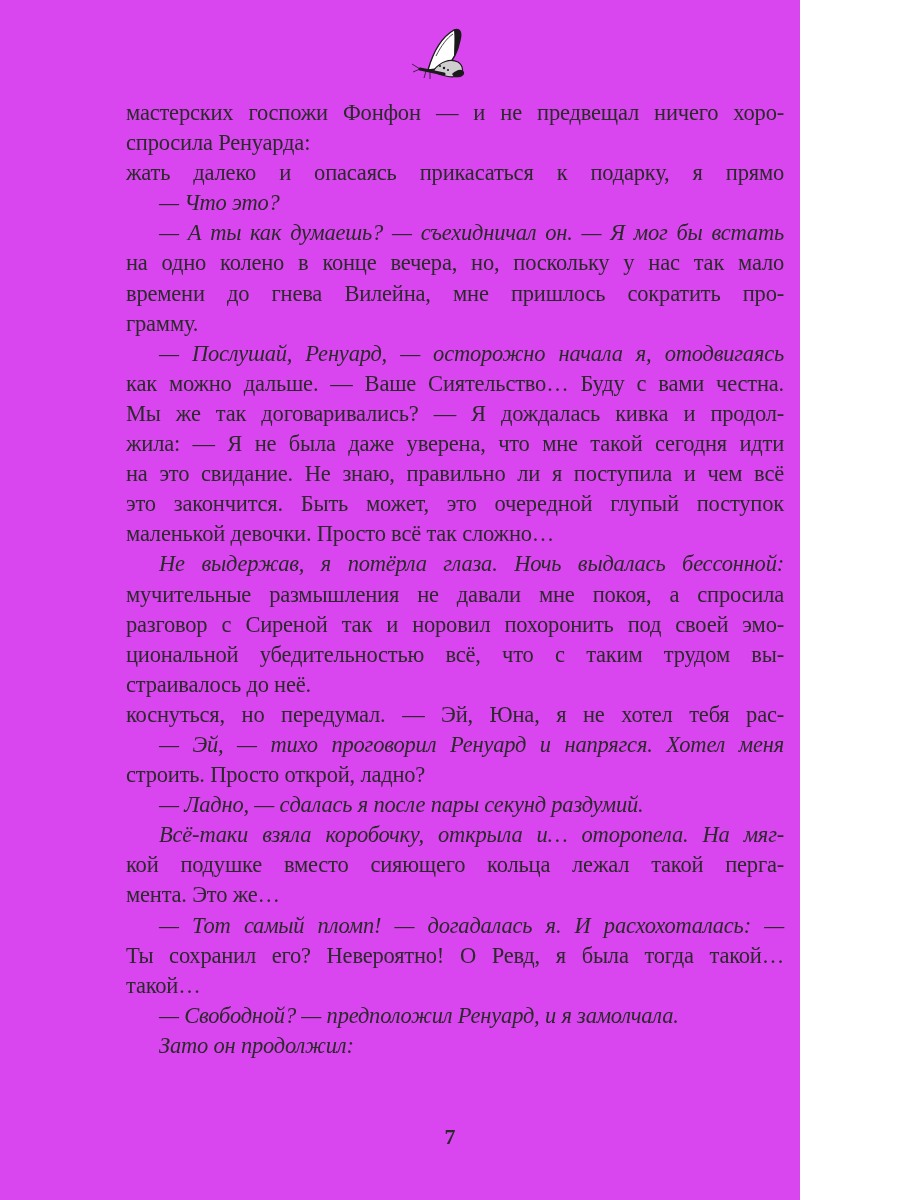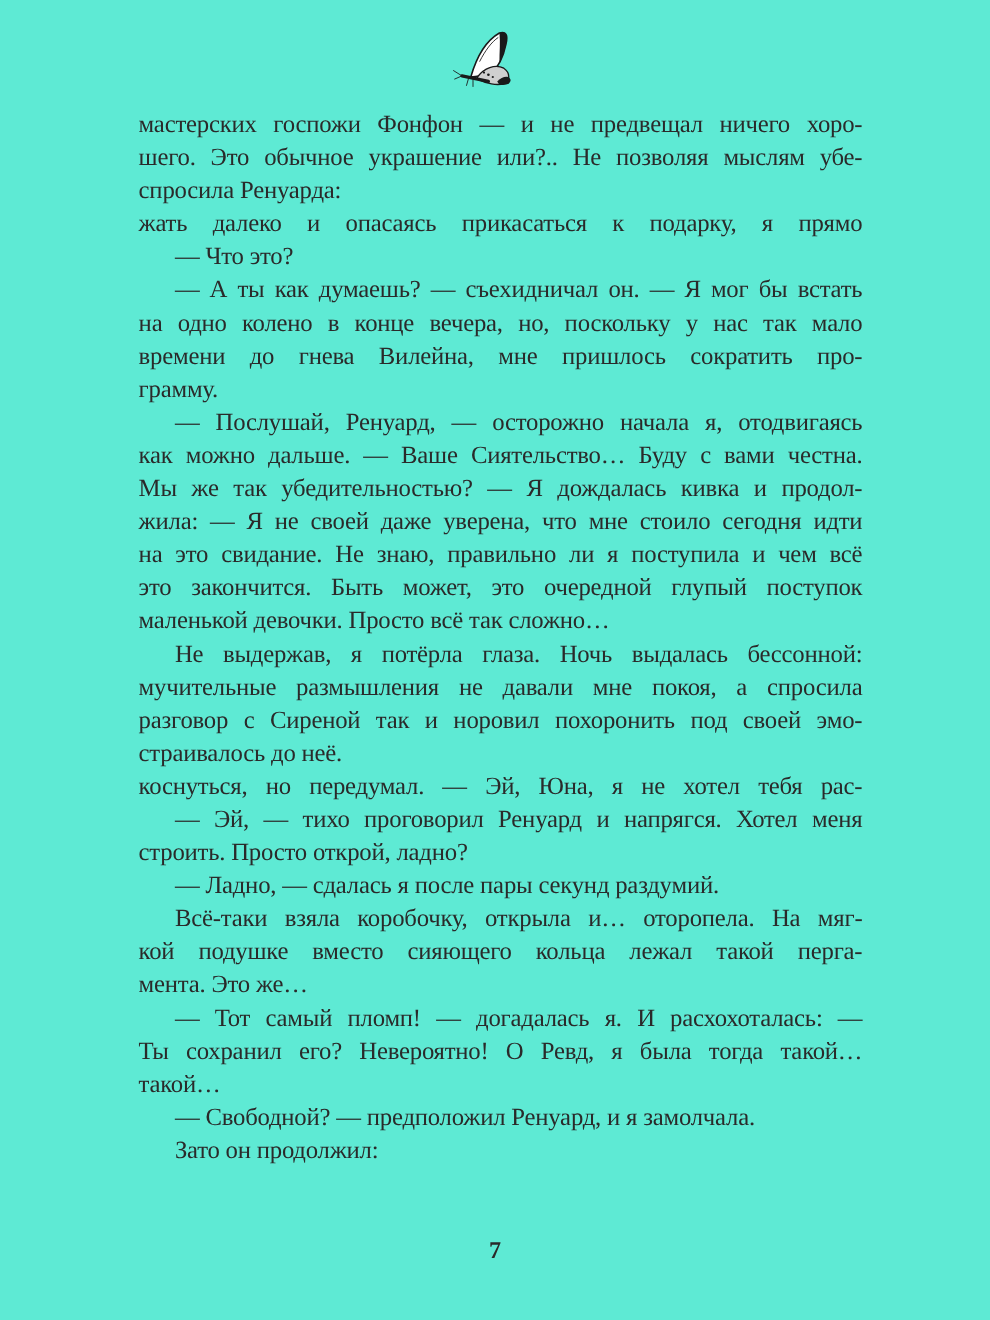--- a/index.html
+++ b/index.html
@@ -9,23 +9,23 @@
   }
   body {
     width: 900px;
     height: 1200px;
     position: relative;
     overflow: hidden;
   }
   .page {
     position: absolute;
     left: 0; top: 0;
-    width: 900px;
+    width: 800px;
     height: 1200px;
-    background: #5eead4;
+    background: #d946ef;
   }
   .ornament {
     position: absolute;
     left: 410px;
     top: 26px;
     width: 60px;
     height: 58px;
   }
   .text-block {
     position: absolute;
@@ -40,20 +40,21 @@
     display: block;
     height: 30.1px;
     line-height: 30px;
     white-space: nowrap;
     text-align: justify;
     text-align-last: justify;
     letter-spacing: -0.2px;
   }
   .line.indent {
     padding-left: 33px;
+    font-style: italic;
   }
   .line.last {
     text-align-last: left;
   }
   .page-number {
     position: absolute;
     left: 0;
     width: 900px;
     top: 1124px;
     text-align: center;
@@ -85,38 +86,38 @@
 
       <path d="M10 43 L 2 38" stroke="#1a1a1a" stroke-width="0.8"></path>
       <path d="M10 43 L 3 46" stroke="#1a1a1a" stroke-width="0.8"></path>
       <path d="M16 45 L 14 52" stroke="#1a1a1a" stroke-width="0.8"></path>
       <path d="M20 46 L 20 53" stroke="#1a1a1a" stroke-width="0.8"></path>
     </svg>
   </div>
 
   <div class="text-block">
     <span class="line">мастерских госпожи Фонфон — и не предвещал ничего хоро-</span>
-    <span class="line">шего. Это обычное украшение или?.. Не позволяя мыслям убе-</span>
     <span class="line last">спросила Ренуарда:</span>
     <span class="line">жать далеко и опасаясь прикасаться к подарку, я прямо</span>
     <span class="line indent last">— Что это?</span>
     <span class="line indent">— А ты как думаешь? — съехидничал он. — Я мог бы встать</span>
     <span class="line">на одно колено в конце вечера, но, поскольку у нас так мало</span>
     <span class="line">времени до гнева Вилейна, мне пришлось сократить про-</span>
     <span class="line last">грамму.</span>
     <span class="line indent">— Послушай, Ренуард, — осторожно начала я, отодвигаясь</span>
     <span class="line">как можно дальше. — Ваше Сиятельство… Буду с вами честна.</span>
-    <span class="line">Мы же так убедительностью? — Я дождалась кивка и продол-</span>
-    <span class="line">жила: — Я не своей даже уверена, что мне стоило сегодня идти</span>
+    <span class="line">Мы же так договаривались? — Я дождалась кивка и продол-</span>
+    <span class="line">жила: — Я не была даже уверена, что мне такой сегодня идти</span>
     <span class="line">на это свидание. Не знаю, правильно ли я поступила и чем всё</span>
     <span class="line">это закончится. Быть может, это очередной глупый поступок</span>
     <span class="line last">маленькой девочки. Просто всё так сложно…</span>
     <span class="line indent">Не выдержав, я потёрла глаза. Ночь выдалась бессонной:</span>
     <span class="line">мучительные размышления не давали мне покоя, а спросила</span>
     <span class="line">разговор с Сиреной так и норовил похоронить под своей эмо-</span>
+    <span class="line">циональной убедительностью всё, что с таким трудом вы-</span>
     <span class="line last">страивалось до неё.</span>
     <span class="line">коснуться, но передумал. — Эй, Юна, я не хотел тебя рас-</span>
     <span class="line indent">— Эй, — тихо проговорил Ренуард и напрягся. Хотел меня</span>
     <span class="line last">строить. Просто открой, ладно?</span>
     <span class="line indent last">— Ладно, — сдалась я после пары секунд раздумий.</span>
     <span class="line indent">Всё-таки взяла коробочку, открыла и… оторопела. На мяг-</span>
     <span class="line">кой подушке вместо сияющего кольца лежал такой перга-</span>
     <span class="line last">мента. Это же…</span>
     <span class="line indent">— Тот самый пломп! — догадалась я. И расхохоталась: —</span>
     <span class="line">Ты сохранил его? Невероятно! О Ревд, я была тогда такой…</span>

